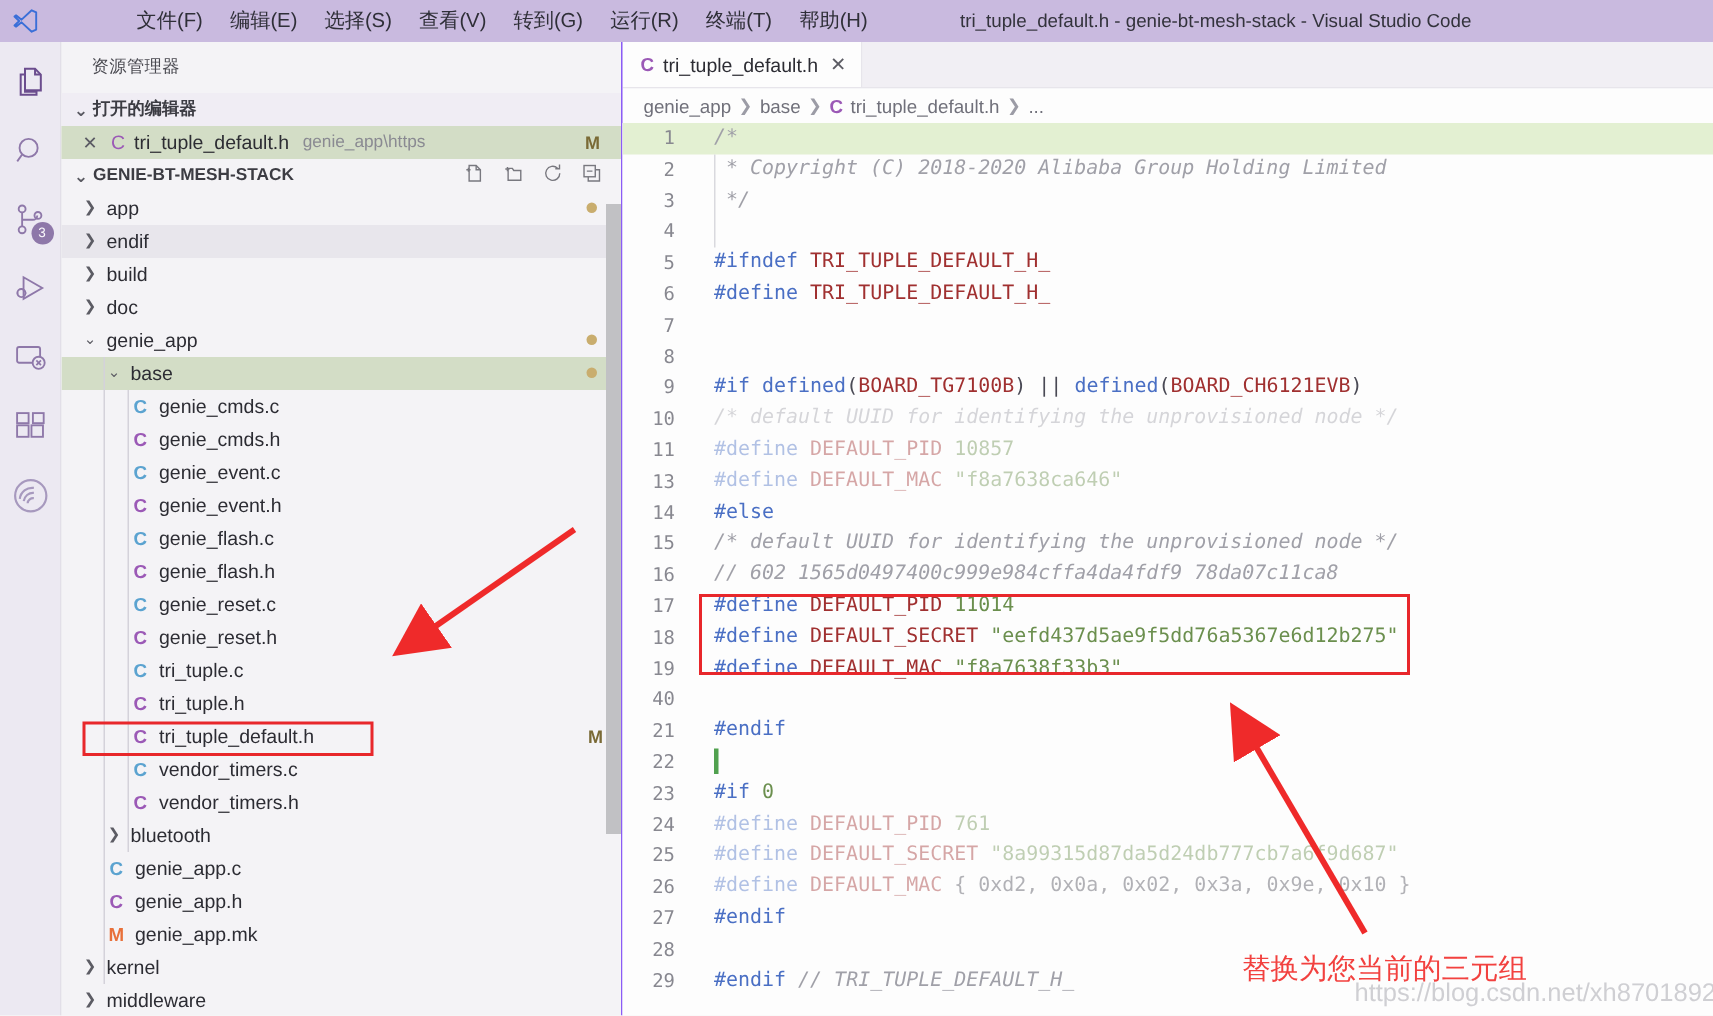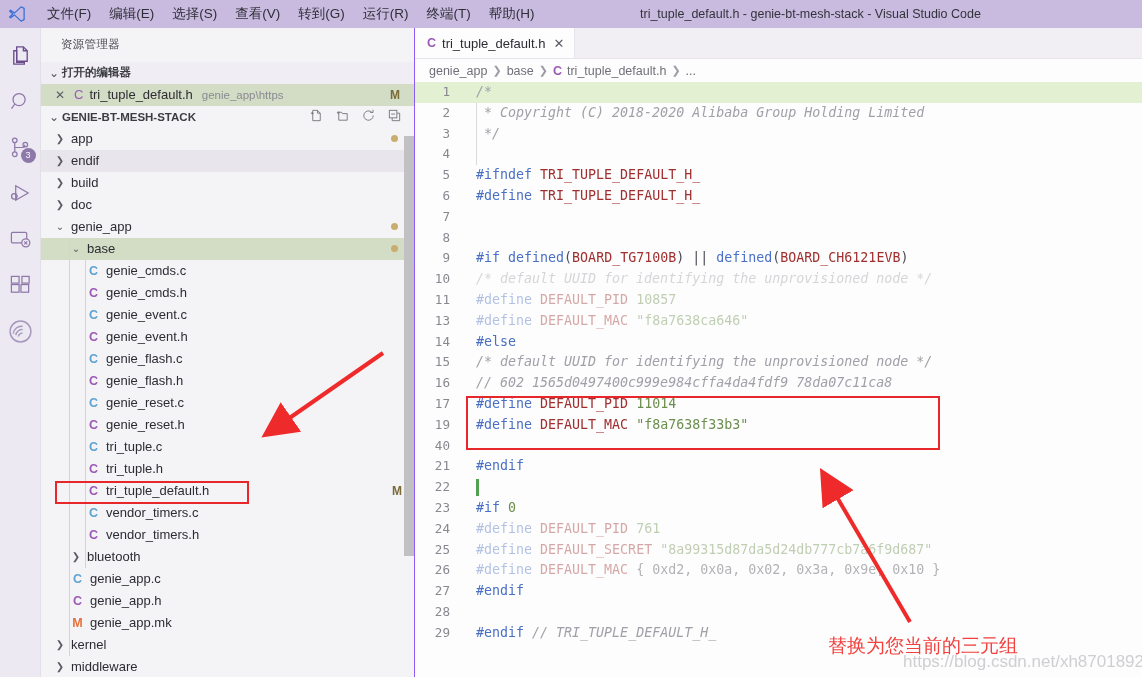--- a/index.html
+++ b/index.html
@@ -12,20 +12,21 @@
   }
   .app { position: relative; width: 1142px; height: 677px; display: flex; flex-direction: column; }
 
   
   .titlebar {
     height: 28px; flex: 0 0 28px;
     background: #c9badf;
     display: flex; align-items: center;
     color: #3b3b46; font-size: 13px;
     position: relative;
+    gap: 44px;
   }
   .vscode-logo { width: 34px; height: 28px; display:flex; align-items:center; justify-content:center; }
   .menu { display: flex; align-items: center; gap: 0px; margin-left: 4px; }
   .menu-item {
     padding: 3px 9px; font-size: 13.5px; color: #2f2f38; white-space: nowrap;
     line-height: 18px; cursor: default;
   }
   .win-title {
     position: absolute; left: 0; right: 0; text-align: center;
     font-size: 12.5px; color: #33333c; pointer-events: none;
@@ -489,20 +490,21 @@
             <div class="cline"><span class="gutter">7</span><span class="ctext"></span></div>
             <div class="cline"><span class="gutter">8</span><span class="ctext"></span></div>
             <div class="cline"><span class="gutter">9</span><span class="ctext"><span class="t-pp">#if</span><span class=""> </span><span class="t-pp">defined</span><span class="t-op">(</span><span class="t-macro">BOARD_TG7100B</span><span class="t-op">)</span><span class=""> </span><span class="t-op">||</span><span class=""> </span><span class="t-pp">defined</span><span class="t-op">(</span><span class="t-macro">BOARD_CH6121EVB</span><span class="t-op">)</span></span></div>
             <div class="cline"><span class="gutter">10</span><span class="ctext dim"><span class="t-cmt">/* default UUID for identifying the unprovisioned node */</span></span></div>
             <div class="cline"><span class="gutter">11</span><span class="ctext dim"><span class="t-pp">#define</span><span class=""> </span><span class="t-macro">DEFAULT_PID</span><span class=""> </span><span class="t-num">10857</span></span></div>
             <div class="cline"><span class="gutter">13</span><span class="ctext dim"><span class="t-pp">#define</span><span class=""> </span><span class="t-macro">DEFAULT_MAC</span><span class=""> </span><span class="t-str">"f8a7638ca646"</span></span></div>
             <div class="cline"><span class="gutter">14</span><span class="ctext"><span class="t-pp">#else</span></span></div>
             <div class="cline"><span class="gutter">15</span><span class="ctext"><span class="t-cmt">/* default UUID for identifying the unprovisioned node */</span></span></div>
             <div class="cline"><span class="gutter">16</span><span class="ctext"><span class="t-cmt">// 602 1565d0497400c999e984cffa4da4fdf9 78da07c11ca8</span></span></div>
             <div class="cline"><span class="gutter">17</span><span class="ctext"><span class="t-pp">#define</span><span class=""> </span><span class="t-macro">DEFAULT_PID</span><span class=""> </span><span class="t-num">11014</span></span></div>
+            <div class="cline"><span class="gutter">18</span><span class="ctext"><span class="t-pp">#define</span><span class=""> </span><span class="t-macro">DEFAULT_SECRET</span><span class=""> </span><span class="t-str">"eefd437d5ae9f5dd76a5367e6d12b275"</span></span></div>
             <div class="cline"><span class="gutter">19</span><span class="ctext"><span class="t-pp">#define</span><span class=""> </span><span class="t-macro">DEFAULT_MAC</span><span class=""> </span><span class="t-str">"f8a7638f33b3"</span></span></div>
             <div class="cline"><span class="gutter">40</span><span class="ctext"></span></div>
             <div class="cline"><span class="gutter">21</span><span class="ctext"><span class="t-pp">#endif</span></span></div>
             <div class="cline"><span class="gutter">22</span><span class="ctext"><span class="cursor-bar"></span></span></div>
             <div class="cline"><span class="gutter">23</span><span class="ctext"><span class="t-pp">#if</span><span class=""> </span><span class="t-num">0</span></span></div>
             <div class="cline"><span class="gutter">24</span><span class="ctext dim"><span class="t-pp">#define</span><span class=""> </span><span class="t-macro">DEFAULT_PID</span><span class=""> </span><span class="t-num">761</span></span></div>
             <div class="cline"><span class="gutter">25</span><span class="ctext dim"><span class="t-pp">#define</span><span class=""> </span><span class="t-macro">DEFAULT_SECRET</span><span class=""> </span><span class="t-str">"8a99315d87da5d24db777cb7a6f9d687"</span></span></div>
             <div class="cline"><span class="gutter">26</span><span class="ctext dim"><span class="t-pp">#define</span><span class=""> </span><span class="t-macro">DEFAULT_MAC</span><span class=""> </span><span class="t-op">{ 0xd2, 0x0a, 0x02, 0x3a, 0x9e, 0x10 }</span></span></div>
             <div class="cline"><span class="gutter">27</span><span class="ctext"><span class="t-pp">#endif</span></span></div>
             <div class="cline"><span class="gutter">28</span><span class="ctext"></span></div>

